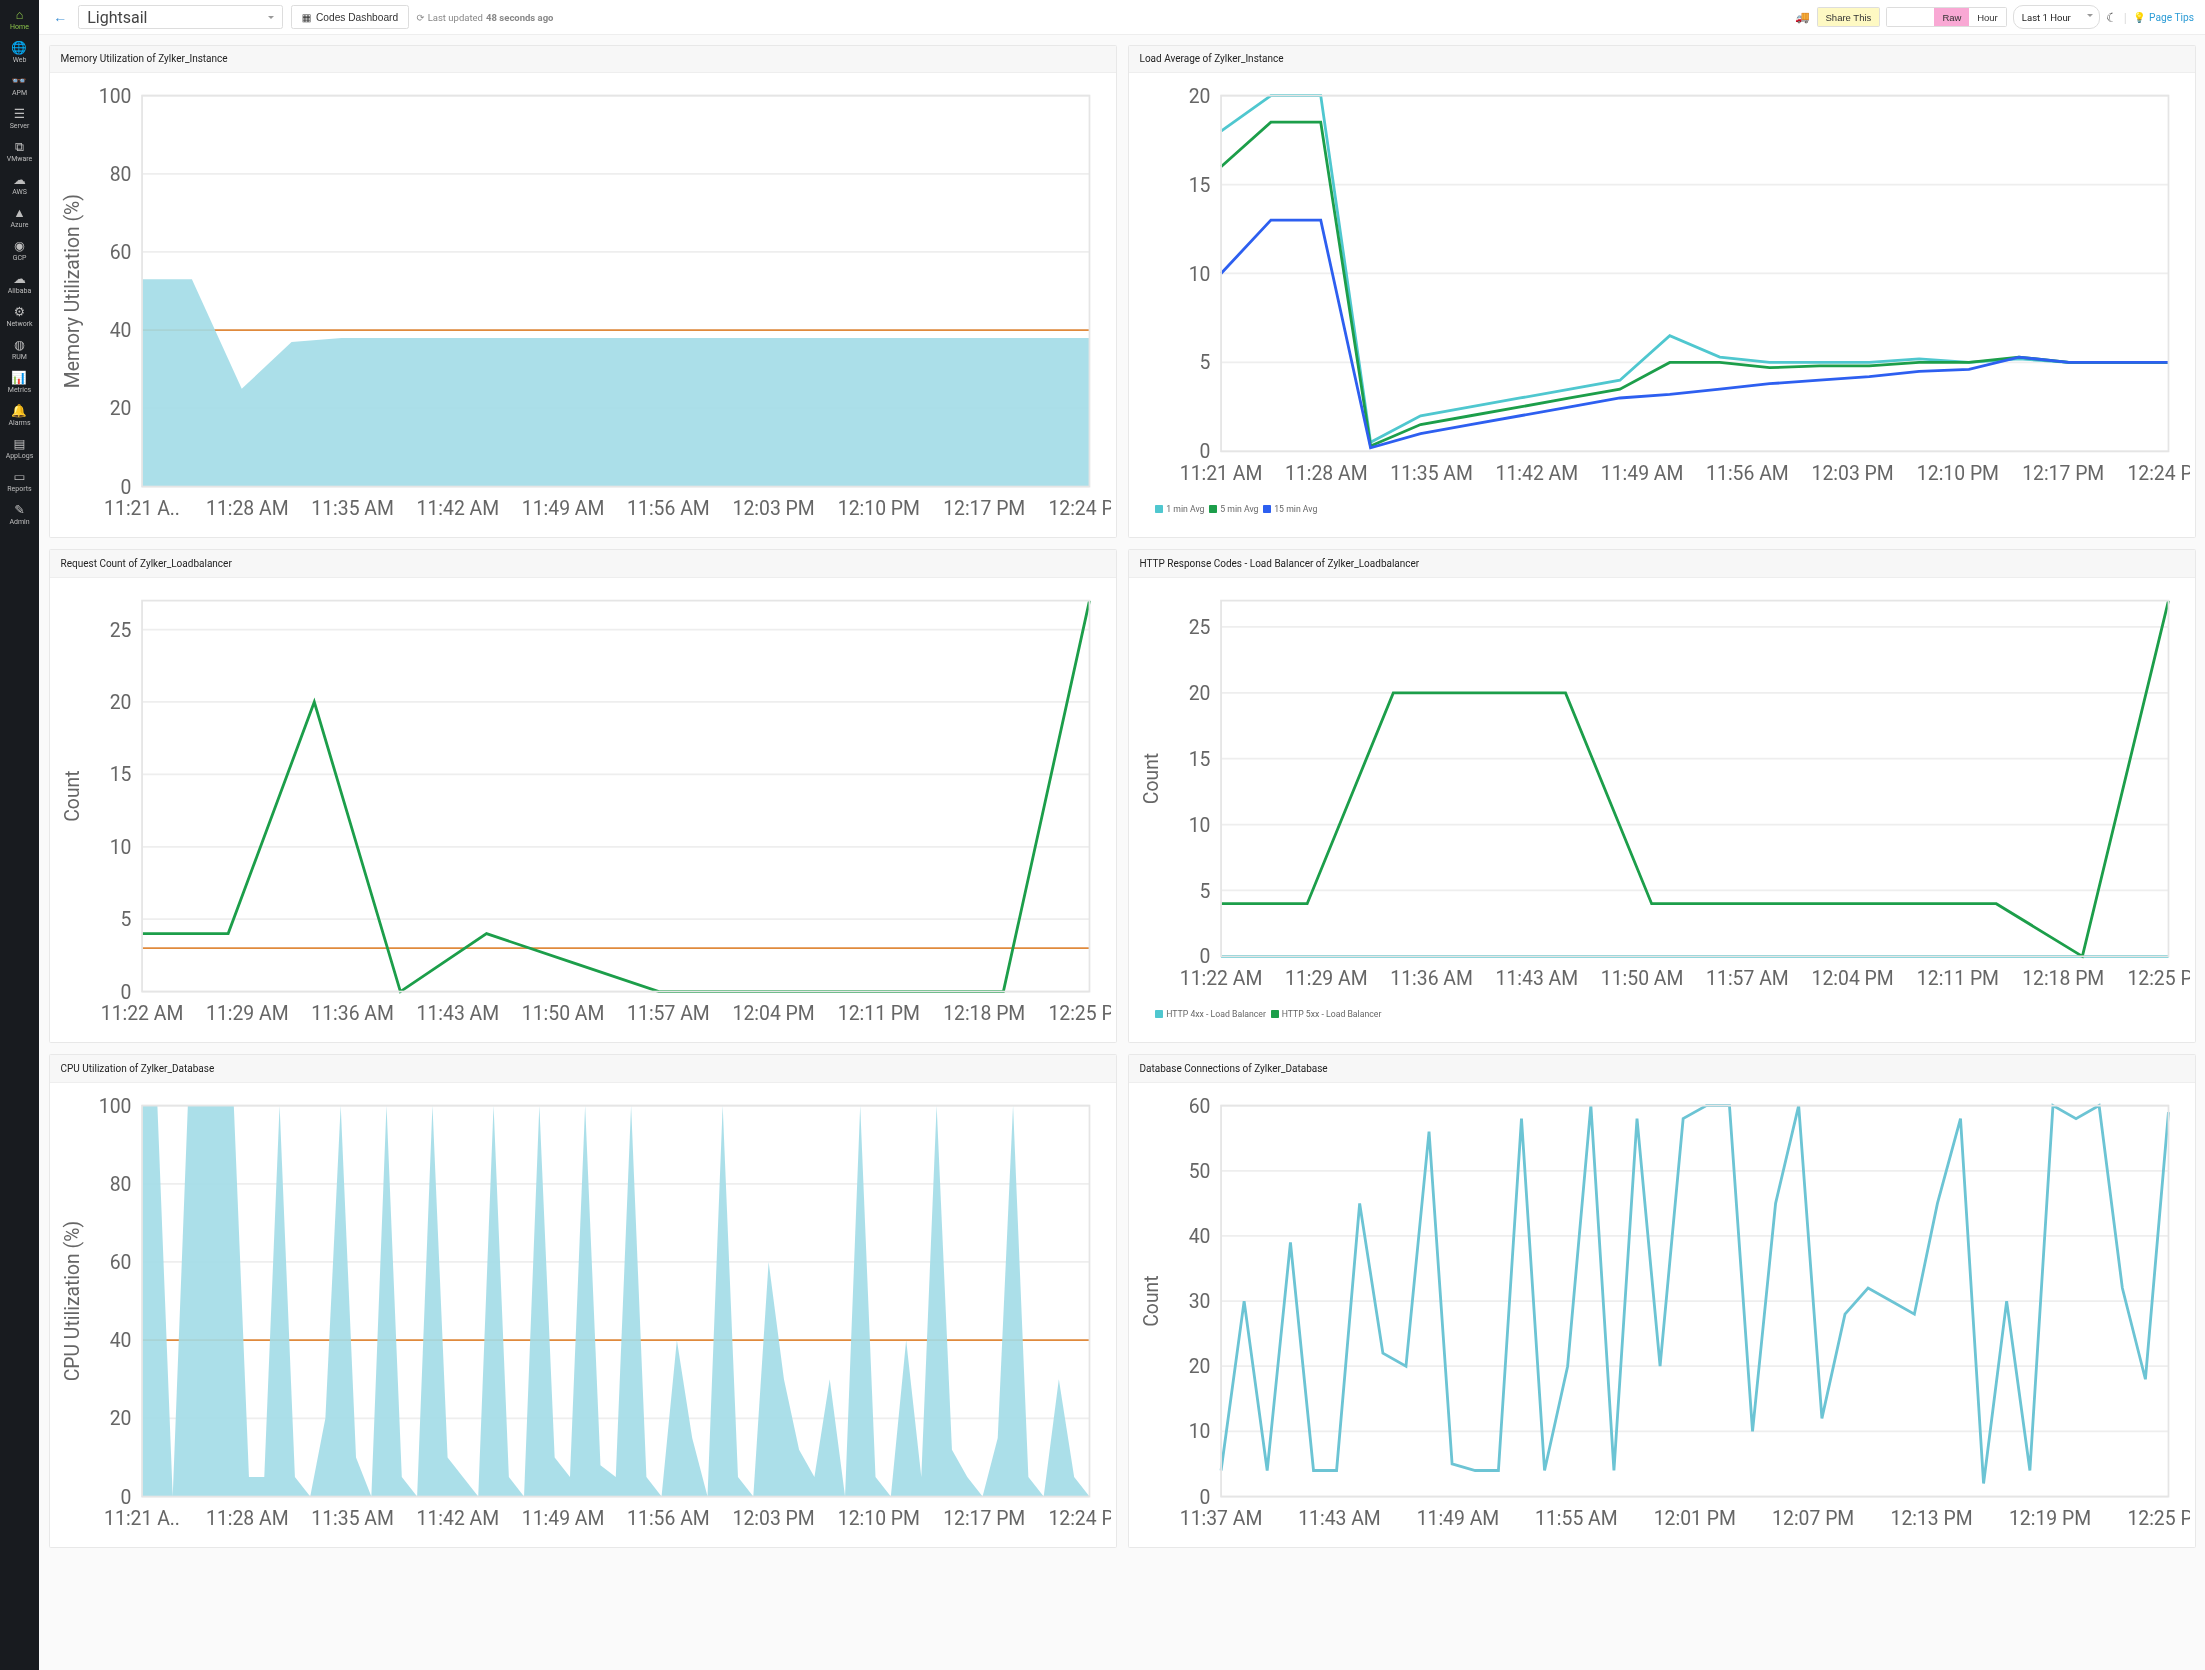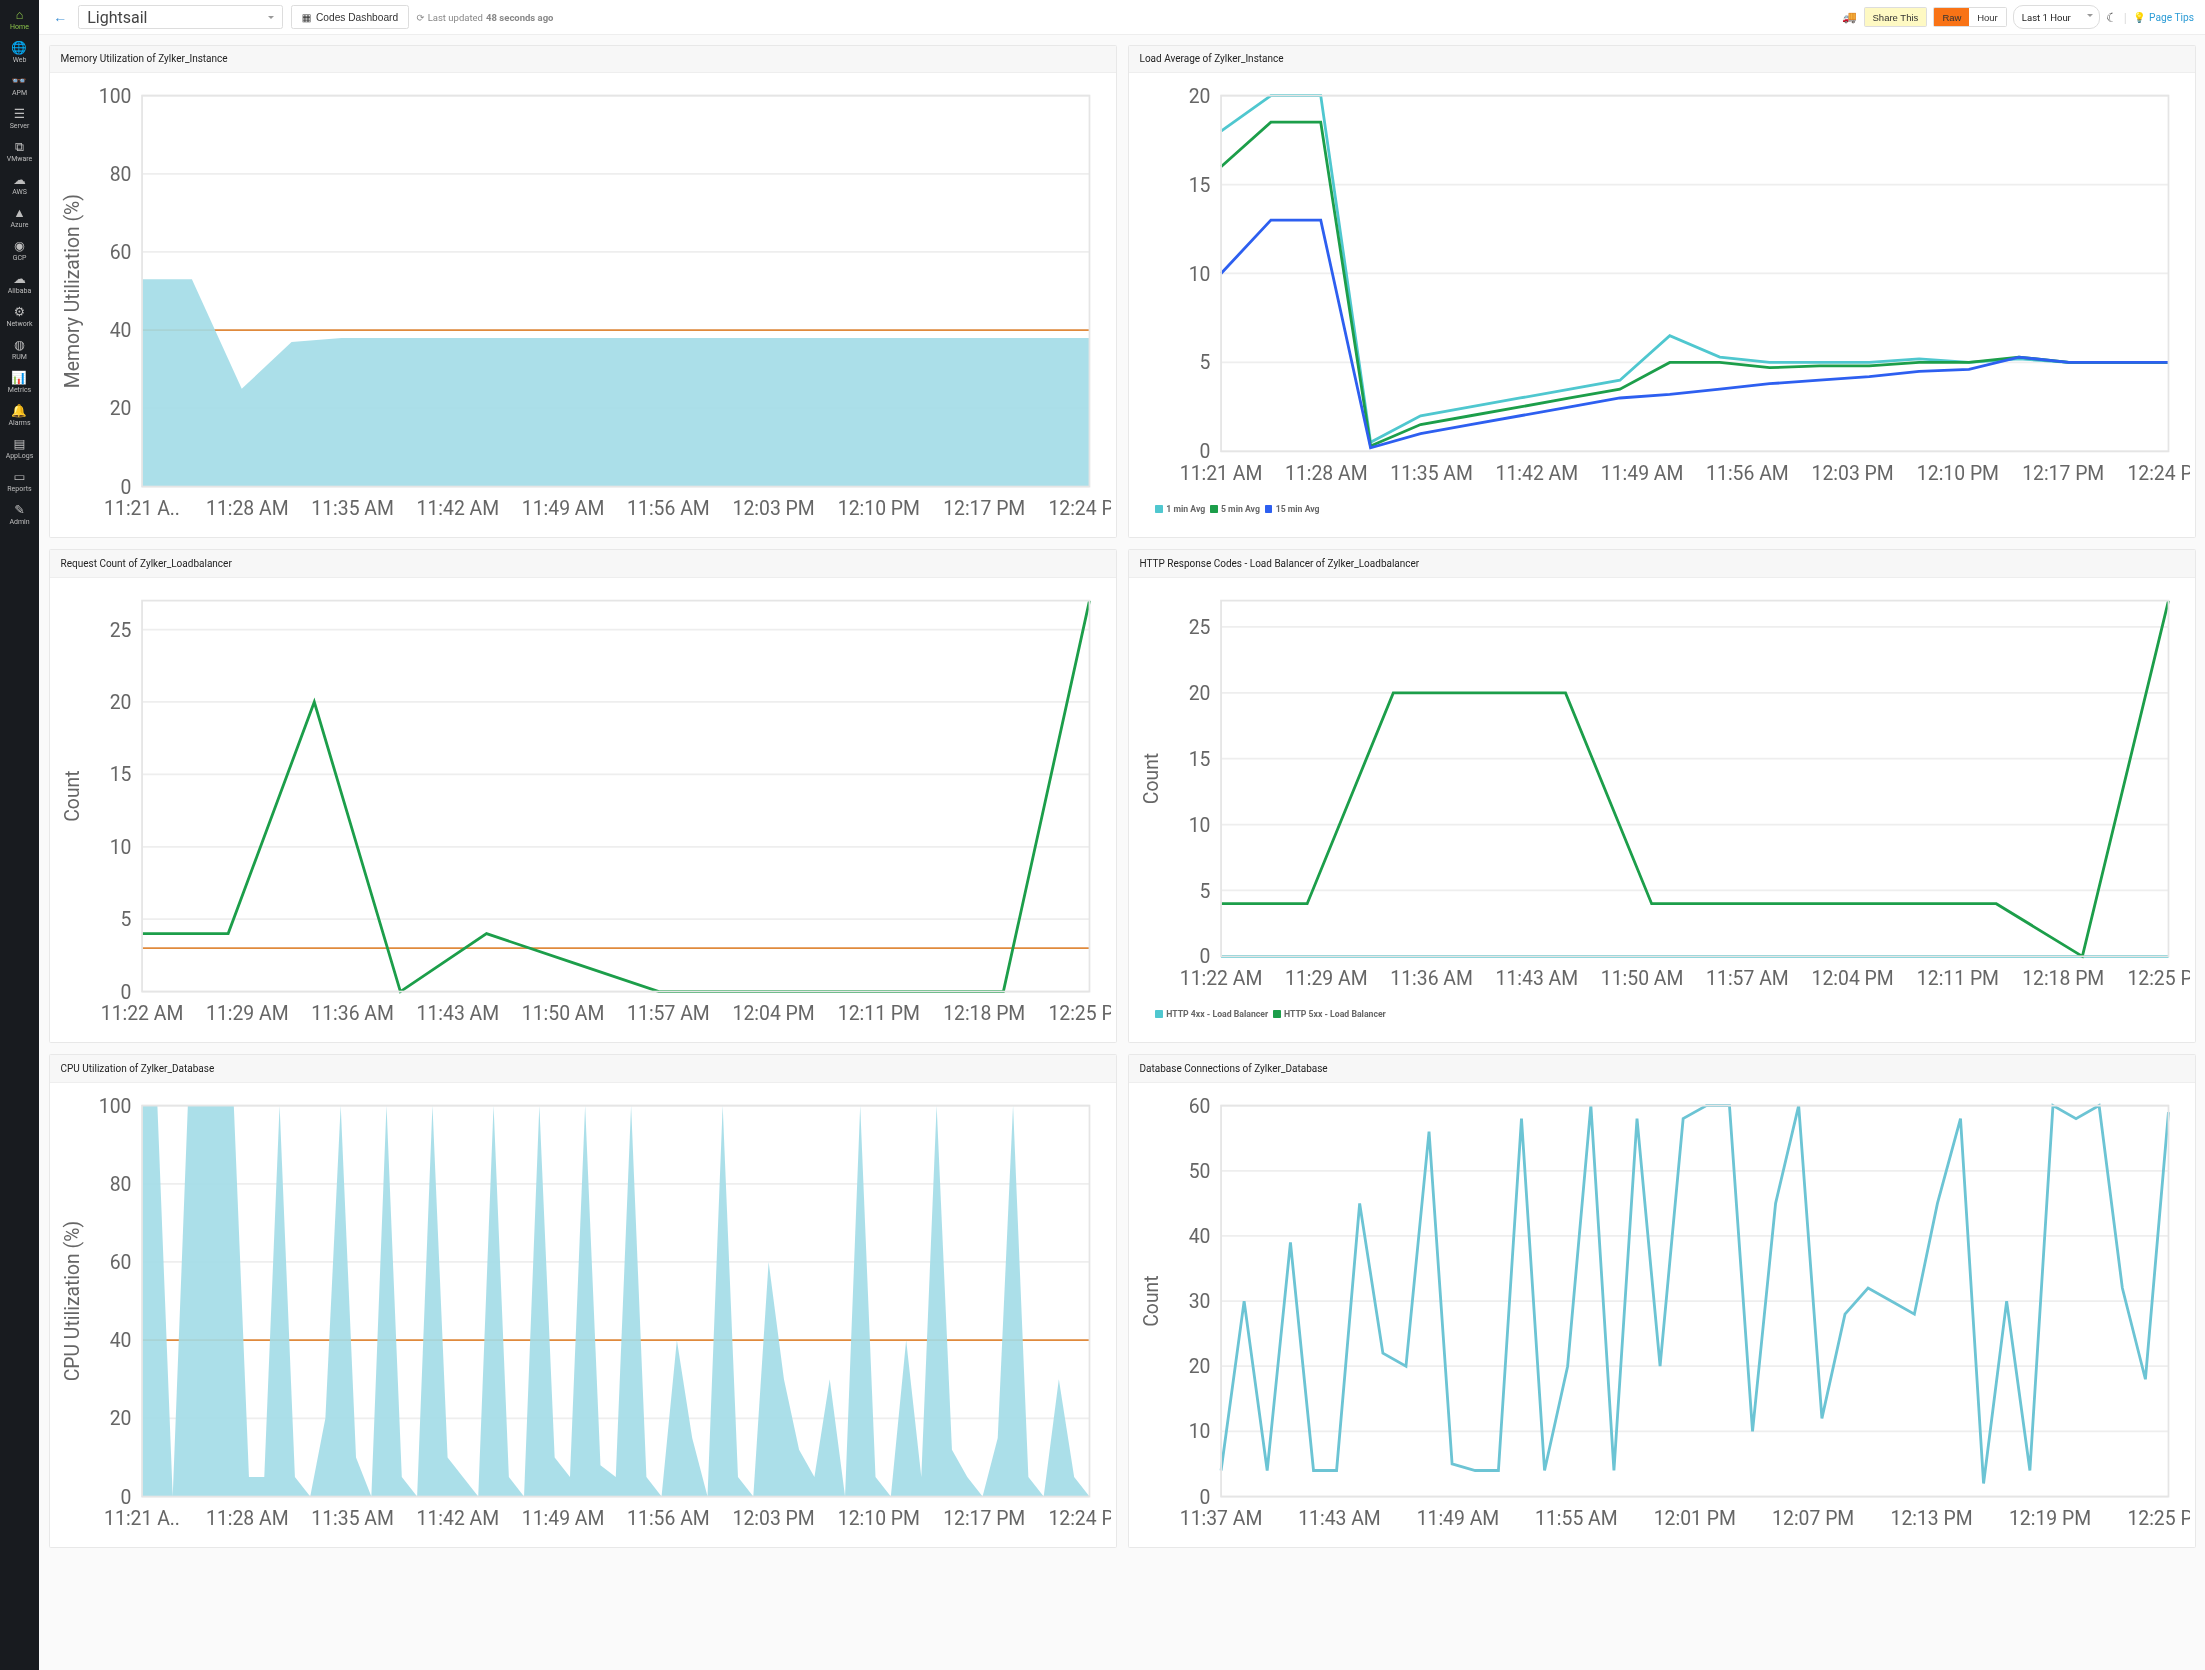--- a/index.html
+++ b/index.html
@@ -14,33 +14,33 @@
 .back-btn{color:#3b8fd4;background:none;border:none;font-size:14px;cursor:pointer;padding:0 3.2px;}
 .dash-select{flex:0 0 205px;height:23.6px;border:0.8px solid #ddd;border-radius:2.4px;background:#fff;padding:0 22px 0 7.9px;font-size:16px;color:#444;position:relative;display:flex;align-items:center;}
 .dash-select::after{content:"";position:absolute;right:7.9px;top:9.5px;border:3.9px solid transparent;border-top-color:#999;}
 .edit-btn{height:23.6px;border:0.8px solid #ddd;border-radius:2.4px;background:#fff;padding:0 9.5px;font-size:10.2px;color:#333;display:flex;align-items:center;gap:4.7px;cursor:pointer;}
 .refresh{display:flex;align-items:center;gap:3.2px;font-size:9.5px;color:#888;}
 .spacer{flex:1}
 .top-right{display:flex;align-items:center;gap:6.3px;}
 .tr-btn{height:20.5px;border:0.8px solid #ddd;background:#fef9c3;padding:0 7.9px;font-size:9.5px;color:#333;cursor:pointer;border-radius:1.6px;}
 .seg{display:flex;border:0.8px solid #ddd;border-radius:1.6px;overflow:hidden;height:20.5px;}
 .seg .seg-btn{border:none;background:#fff;padding:0 7.9px;font-size:9.5px;color:#333;cursor:pointer;}
-.seg .seg-btn.active{background:#f97316;}
+.seg .seg-btn.active{background:#f9a8d4;margin-left:47px;}
 .range-sel{height:24px;border:0.8px solid #ddd;background:#fff;padding:0 19px 0 7.9px;font-size:9.5px;border-radius:10px;position:relative;display:flex;align-items:center;min-width:87px;cursor:pointer;}
 .range-sel::after{content:"";position:absolute;right:6.3px;top:7.9px;border:3.2px solid transparent;border-top-color:#999;}
 .moon{font-size:12.6px;color:#333;cursor:pointer;}
 .page-tips{color:#2c9cd6;font-size:10.2px;display:flex;align-items:center;gap:3.2px;cursor:pointer;}
 .truck-icon{font-size:11.8px;color:#666;cursor:pointer;}
 .grid{display:grid;grid-template-columns:1fr 1fr;gap:11px;padding:9.5px;}
 .card{background:#fff;border:0.8px solid #e8e8e8;border-radius:1.6px;}
 .card-head{background:#f7f7f7;border-bottom:0.8px solid #eee;padding:7.9px 11px;font-size:10px;color:#222;}
 .card-body{padding:4.7px 4.7px 1.6px 4.7px;}
 svg{display:block;width:100%;}
 .ylabel{font-size:11px;fill:#666;}
-.legend{display:flex;gap:4.7px;padding:3.2px 7.9px 6.3px 22px;flex-wrap:wrap;font-weight:bold;}
+.legend{display:flex;gap:4.7px;padding:3.2px 7.9px 6.3px 22px;flex-wrap:wrap;}
 .leg-item{display:flex;align-items:center;gap:3.2px;font-size:8.7px;color:#666;}
 .leg-sw{width:7.9px;height:7.9px;border-radius:0.8px;}
 </style>
 </head>
 <body>
 
 <div class="app">
 
   <nav class="sidebar">
     <div class="side-item active">

